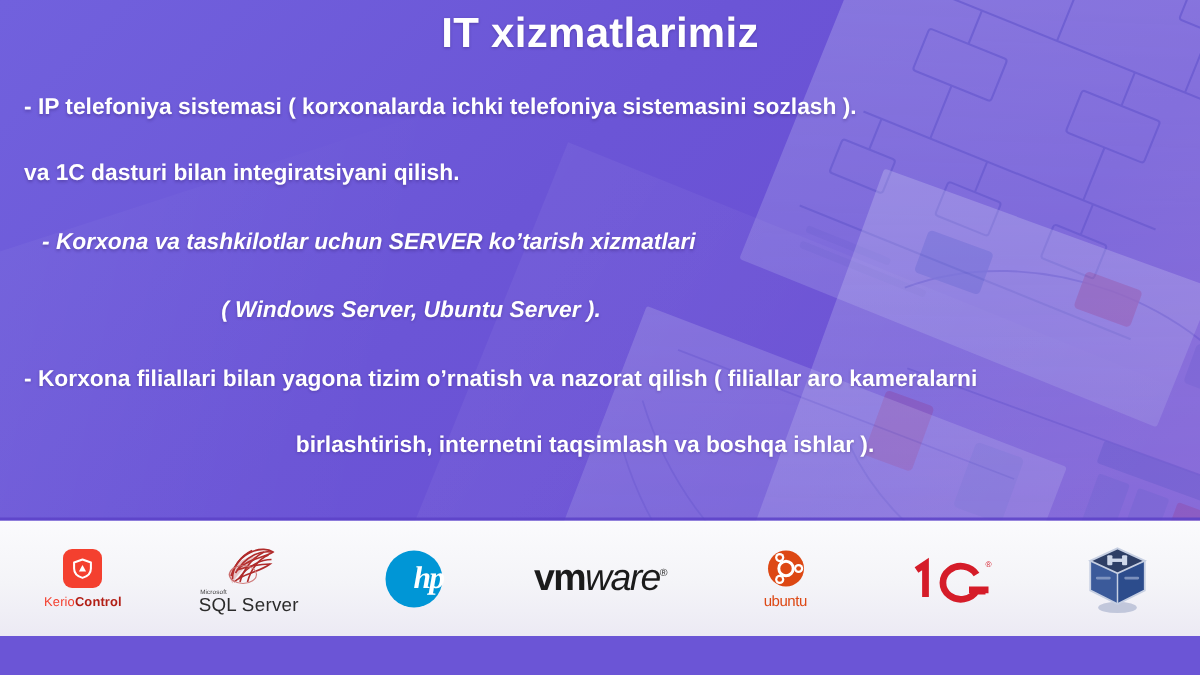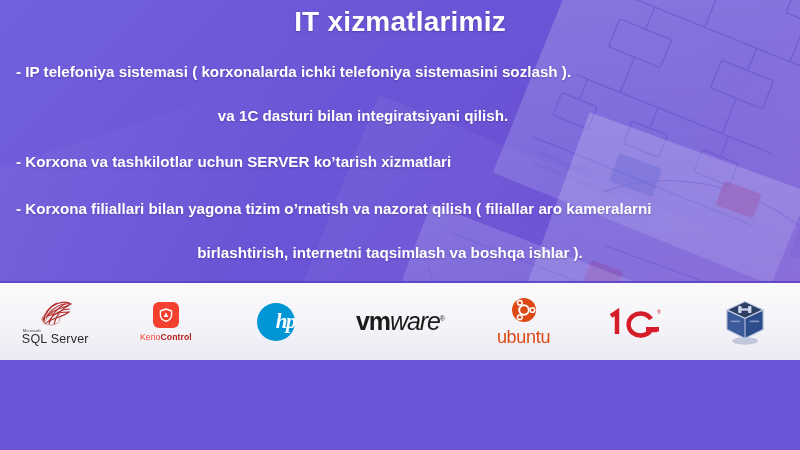--- a/index.html
+++ b/index.html
@@ -2,21 +2,21 @@
 <html><head>
 <meta charset="utf-8">
 <style>
   html,body{margin:0;padding:0;}
   body{
     width:800px;height:450px;overflow:hidden;
     font-family:"Liberation Sans", sans-serif;
     background:#6b55d6;
   }
   #slide{
-    position:relative;width:800px;height:360px;overflow:hidden;
+    position:relative;width:800px;height:424px;overflow:hidden;
     background:linear-gradient(135deg,#7161dd 0%,#6b55d6 40%,#6a4fd4 70%,#7b54d2 100%);
   }
 
   
   .sheet{position:absolute;opacity:.30;pointer-events:none;}
   .sheet .paper{
     width:100%;height:100%;
     background:linear-gradient(160deg,rgba(236,240,252,.85),rgba(198,206,244,.55));
     border-radius:2px;
   }
@@ -56,22 +56,22 @@
     text-shadow:0 1px 2px rgba(40,20,90,.35);
   }
   .para{
     color:#ffffff;font-size:15.2px;font-weight:bold;
     line-height:1.33;
     text-shadow:0 1px 2px rgba(40,20,90,.30);
   }
   .para .ln{display:block;margin-top:24px;}
   #p1{margin-top:9px;padding-left:16px;}
   #p2{margin-top:24px;padding-left:16px;}
-  #p2 .ln.c{text-align:center;padding-right:90px;}
-  #p3{margin-top:26px;padding-left:16px;}
+  #p2 .ln.c{padding-right:90px;}
+  #p3{margin-top:26px;padding-left:28px;font-style:italic;}
   #p3 .ln.c{text-align:center;padding-right:280px;}
   #p4{margin-top:26px;padding-left:16px;}
   #p4 .ln.c{text-align:center;padding-right:36px;}
 
   
   #logobar{
     position:absolute;left:0;bottom:0;width:800px;height:77px;
     background:linear-gradient(180deg,#fbfbfd 0%,#f4f4f8 55%,#eceaf4 100%);
     display:flex;align-items:center;justify-content:space-around;
     z-index:8;
@@ -106,21 +106,21 @@
   }
 
   
   .vmw{font-size:25px;line-height:1;color:#1b1b1b;letter-spacing:-1.1px;}
   .vmw .b{font-weight:bold;}
   .vmw .r{font-weight:normal;font-style:italic;}
   .vmw .reg{font-size:7px;vertical-align:super;font-weight:normal;}
 
   
   .ubu-mark{width:30px;height:30px;}
-  .ubu-txt{color:#dd4814;font-size:18px;margin-top:2px;letter-spacing:-.3px;}
+  .ubu-txt{color:#dd4814;font-size:10px;margin-top:2px;letter-spacing:-.3px;}
 
   
   .win-flag{width:30px;height:28px;display:grid;
             grid-template-columns:1fr 1fr;grid-template-rows:1fr 1fr;gap:2.4px;}
   .win-flag i{background:#0d8fe0;display:block;}
   .win-txt{color:#1e9ae5;font-size:9.6px;line-height:1.02;text-align:center;margin-top:3px;}
 
   
   .onec{width:58px;height:34px;}
 
@@ -209,63 +209,64 @@
     <div class="para" id="p1">
       <span class="ln">- IP telefoniya sistemasi ( korxonalarda ichki telefoniya sistemasini sozlash ).</span>
     </div>
 
     <div class="para" id="p2">
       <span class="ln c">va  1C dasturi bilan integiratsiyani  qilish.</span>
     </div>
 
     <div class="para" id="p3">
       <span class="ln">- Korxona va tashkilotlar uchun SERVER ko’tarish xizmatlari</span>
+      <span class="ln c">( Windows Server, Ubuntu Server ).</span>
     </div>
 
     <div class="para" id="p4">
       <span class="ln">- Korxona filiallari bilan yagona tizim o’rnatish va nazorat qilish ( filiallar aro kameralarni</span>
       <span class="ln c">birlashtirish, internetni taqsimlash va boshqa ishlar ).</span>
     </div>
 
   </div>
 
   <div id="barline"></div>
 
   <div id="logobar">
+
+    <div class="logo">
+      <div class="kerio-box">
+        <svg viewBox="0 0 20 20" width="16" height="16">
+          <path d="M10 2.5 L17 5 V10 C17 14.2 13.6 16.8 10 17.8 C6.4 16.8 3 14.2 3 10 V5 Z" fill="none" stroke="#ffffff" stroke-width="1.7" stroke-linejoin="round"></path>
+          <path d="M10 7 L13 12.6 H7 Z" fill="#ffffff"></path>
+        </svg>
+      </div>
+      <div class="kerio-txt">
+        <span class="k">Kerio</span><span class="c">Control</span>
+      </div>
+    </div>
 
     <div class="logo">
       <div class="sql-mark">
         <svg viewBox="0 0 40 30" width="40" height="30">
           <g fill="none" stroke="#b02b2b" stroke-width="1.1">
             <path d="M8 22 C 14 4, 30 2, 36 6 C 30 10, 20 10, 12 18 C 18 16, 28 14, 34 14 C 26 20, 16 20, 10 26"></path>
             <path d="M11 20 C 18 8, 28 5, 35 6"></path>
             <path d="M13 24 C 20 14, 29 11, 35 11"></path>
             <path d="M9 24 C 9 16, 14 9, 22 5"></path>
             <path d="M14 26 C 16 18, 22 10, 30 6"></path>
             <path d="M19 26 C 21 18, 26 11, 33 8"></path>
             <ellipse cx="16" cy="21" rx="9" ry="6" stroke="#cf7b7b" stroke-width=".8"></ellipse>
           </g>
           <path d="M6 21 C 10 13, 18 9, 26 9 C 20 14, 13 19, 9 27 Z" fill="#c03a3a" opacity=".25"></path>
         </svg>
       </div>
       <div class="sql-txt">
         <span class="sql-ms">Microsoft</span>
         <span>SQL Server</span>
-      </div>
-    </div>
-
-    <div class="logo">
-      <div class="kerio-box">
-        <svg viewBox="0 0 20 20" width="16" height="16">
-          <path d="M10 2.5 L17 5 V10 C17 14.2 13.6 16.8 10 17.8 C6.4 16.8 3 14.2 3 10 V5 Z" fill="none" stroke="#ffffff" stroke-width="1.7" stroke-linejoin="round"></path>
-          <path d="M10 7 L13 12.6 H7 Z" fill="#ffffff"></path>
-        </svg>
-      </div>
-      <div class="kerio-txt">
-        <span class="k">Kerio</span><span class="c">Control</span>
       </div>
     </div>
 
     <div class="logo">
       <div class="hp-circle">
         <span class="hp-letters">hp</span>
       </div>
     </div>
 
     <div class="logo" style="width:112px">

